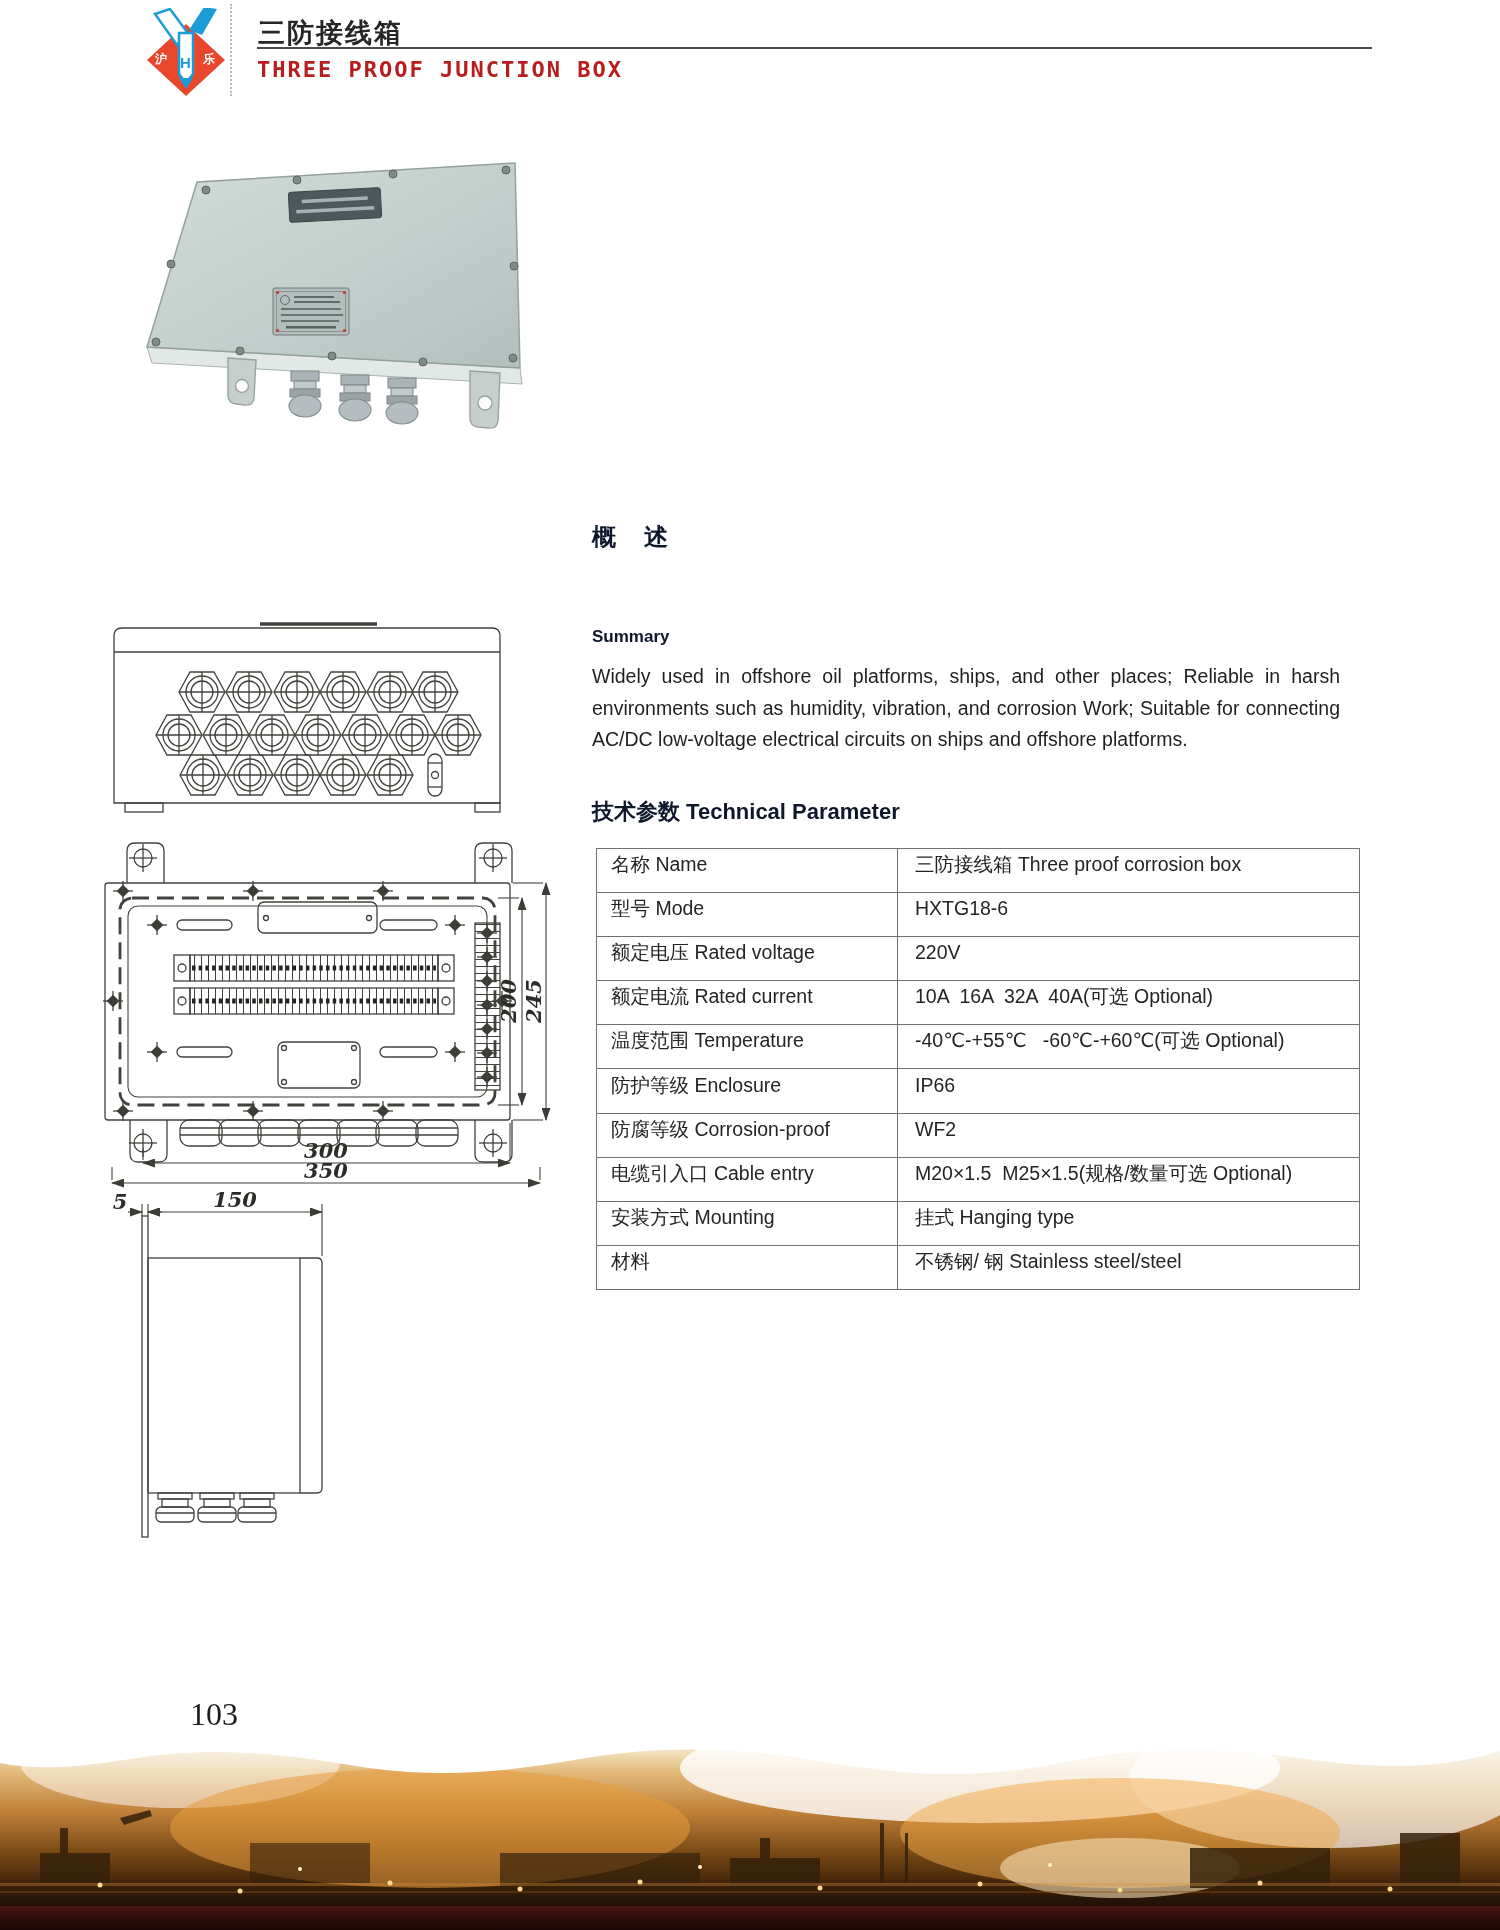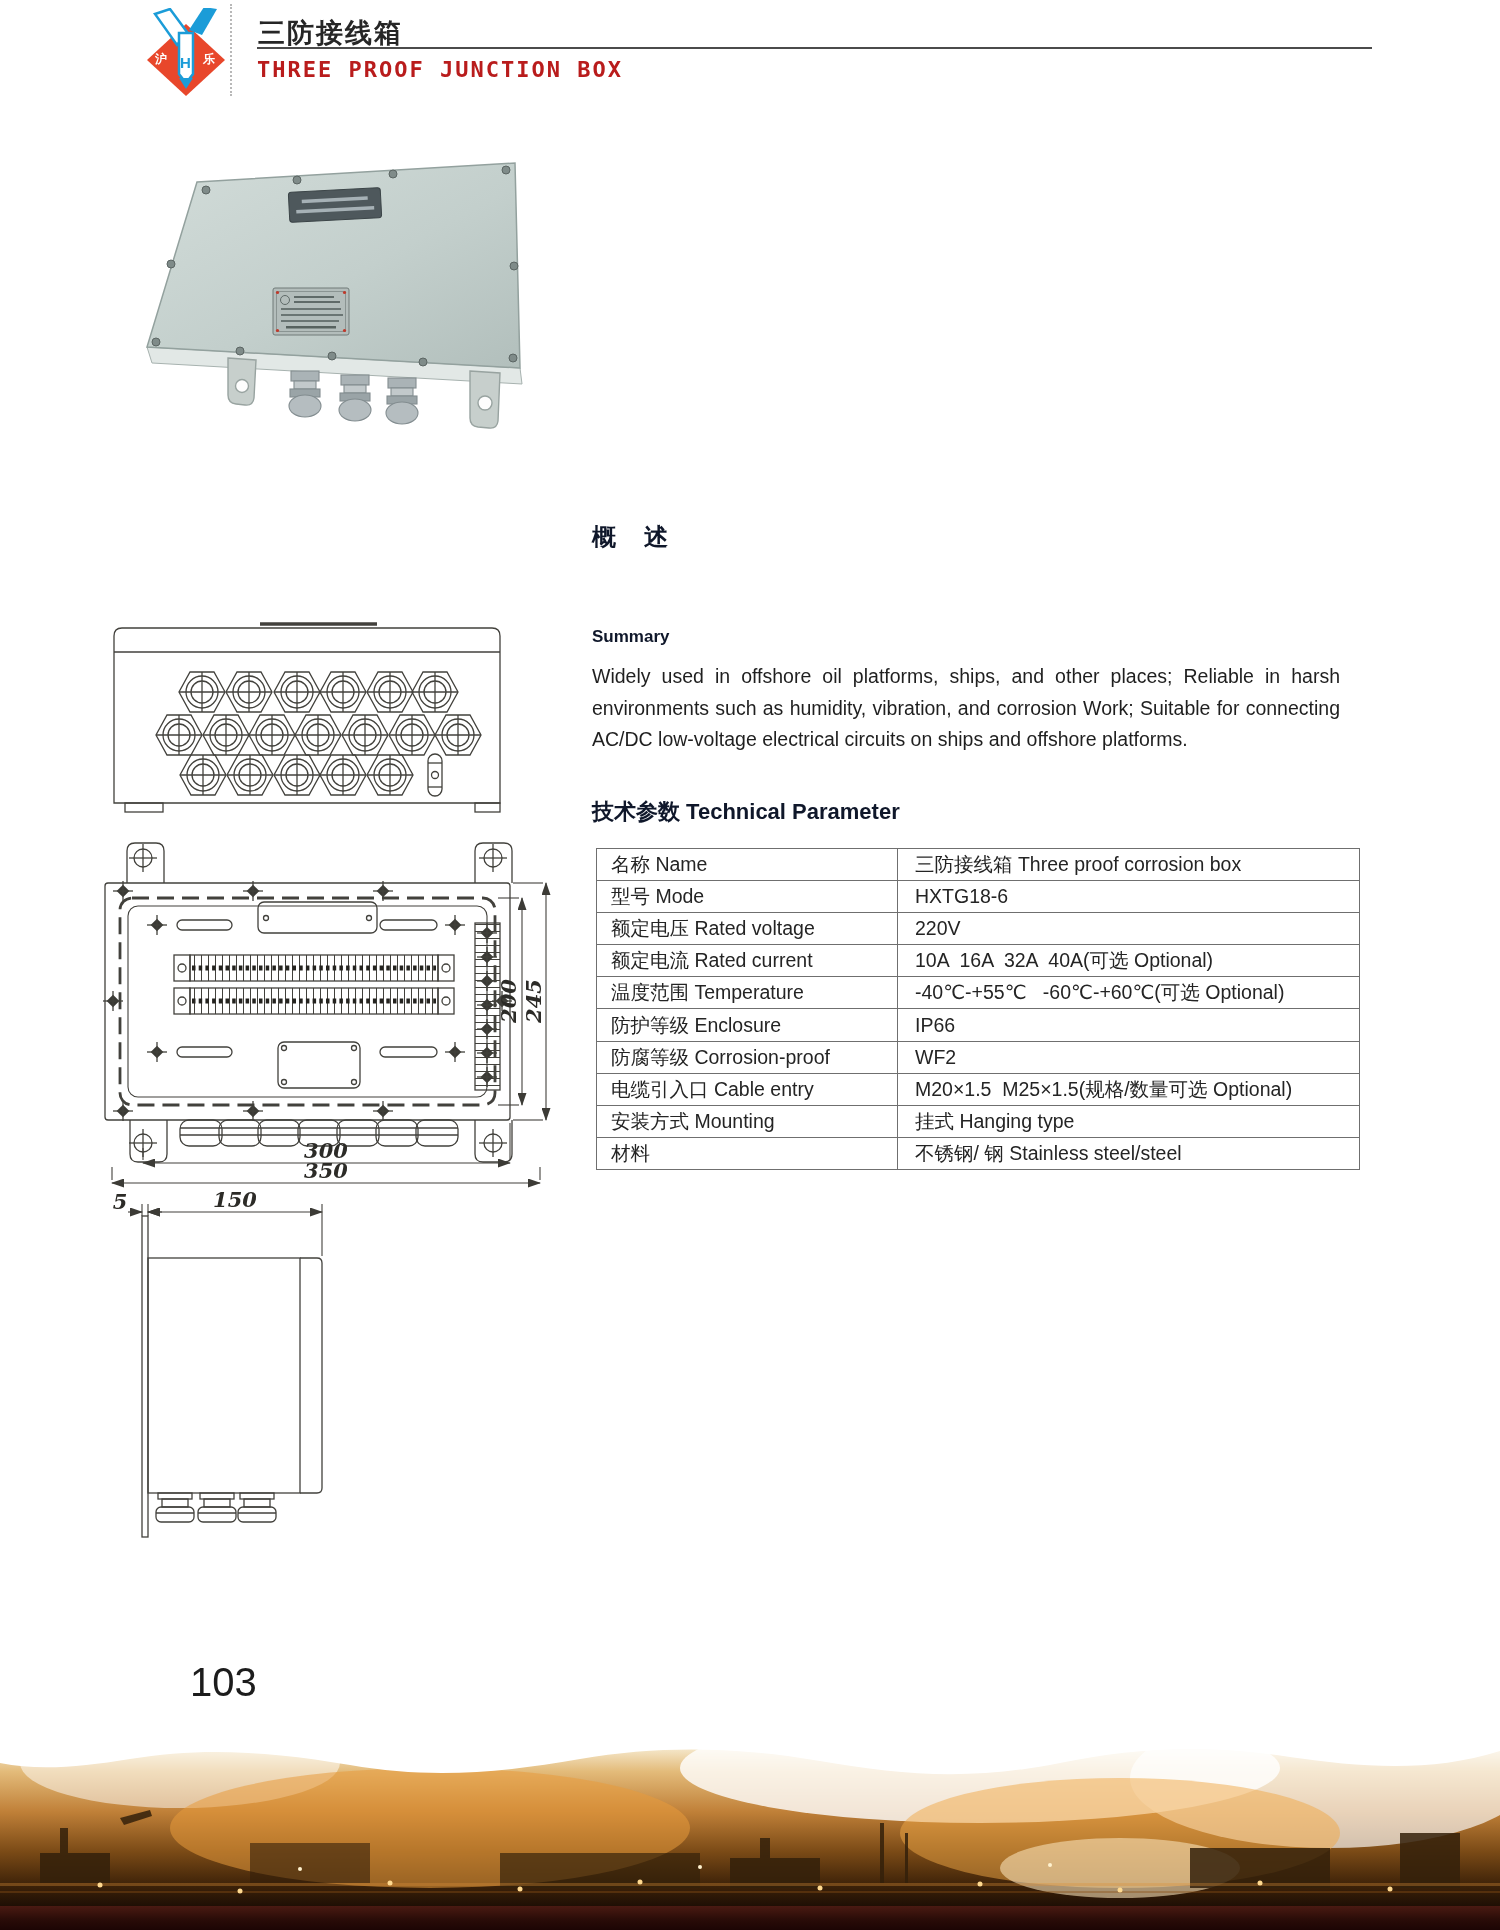--- a/index.html
+++ b/index.html
@@ -26,33 +26,33 @@
   .zh-para .ln.indent{text-indent:2em;}
   .sum-head{left:592px;top:627px;font-size:17px;font-weight:bold;}
   .en-para{left:592px;top:661px;width:748px;font-size:19.5px;line-height:31.5px;
            text-align:justify;color:#1f1f1f;}
   .tech-head{left:592px;top:797px;font-size:22px;font-weight:bold;}
   .accent{color:#0f172a;}
 
   table.tech{left:596px;top:848px;width:764px;border-collapse:collapse;table-layout:fixed;
              font-size:19.5px;color:#242424;}
   table.tech td{border:1.4px solid #6f6f6f;height:31.1px;vertical-align:middle;
-                padding:0 4px 0 14px;white-space:pre-wrap;overflow:hidden;}
+                padding:0 4px 12px 14px;white-space:pre-wrap;overflow:hidden;}
   table.tech td.c1{width:282px;}
   table.tech td.c2{padding-left:17px;}
 
   
   svg.draw{overflow:visible;}
   .dwg-line{stroke:#42413c;stroke-width:1.3;fill:none;}
   .dim-txt{font-family:"DejaVu Serif","Liberation Serif",serif;font-style:italic;
            font-weight:bold;font-size:21px;fill:#2c2b27;}
 
   
-  .pageno{left:190px;top:1660px;font-family:Liberation Sans, sans-serif;
-          font-size:40px;color:#1c1c1c;}
+  .pageno{left:190px;top:1696px;font-family:Liberation Serif, serif;
+          font-size:32px;color:#1c1c1c;}
   .footer-bar{left:0;top:1906px;width:1500px;height:24px;
               background:linear-gradient(180deg,#4a1a12 0%,#2a0c08 55%,#1c0504 100%);}
 </style>
 </head>
 <body>
 
 <div class="page">
 
   <div class="abs logo">
     <svg width="80" height="88" viewBox="0 0 80 88">

